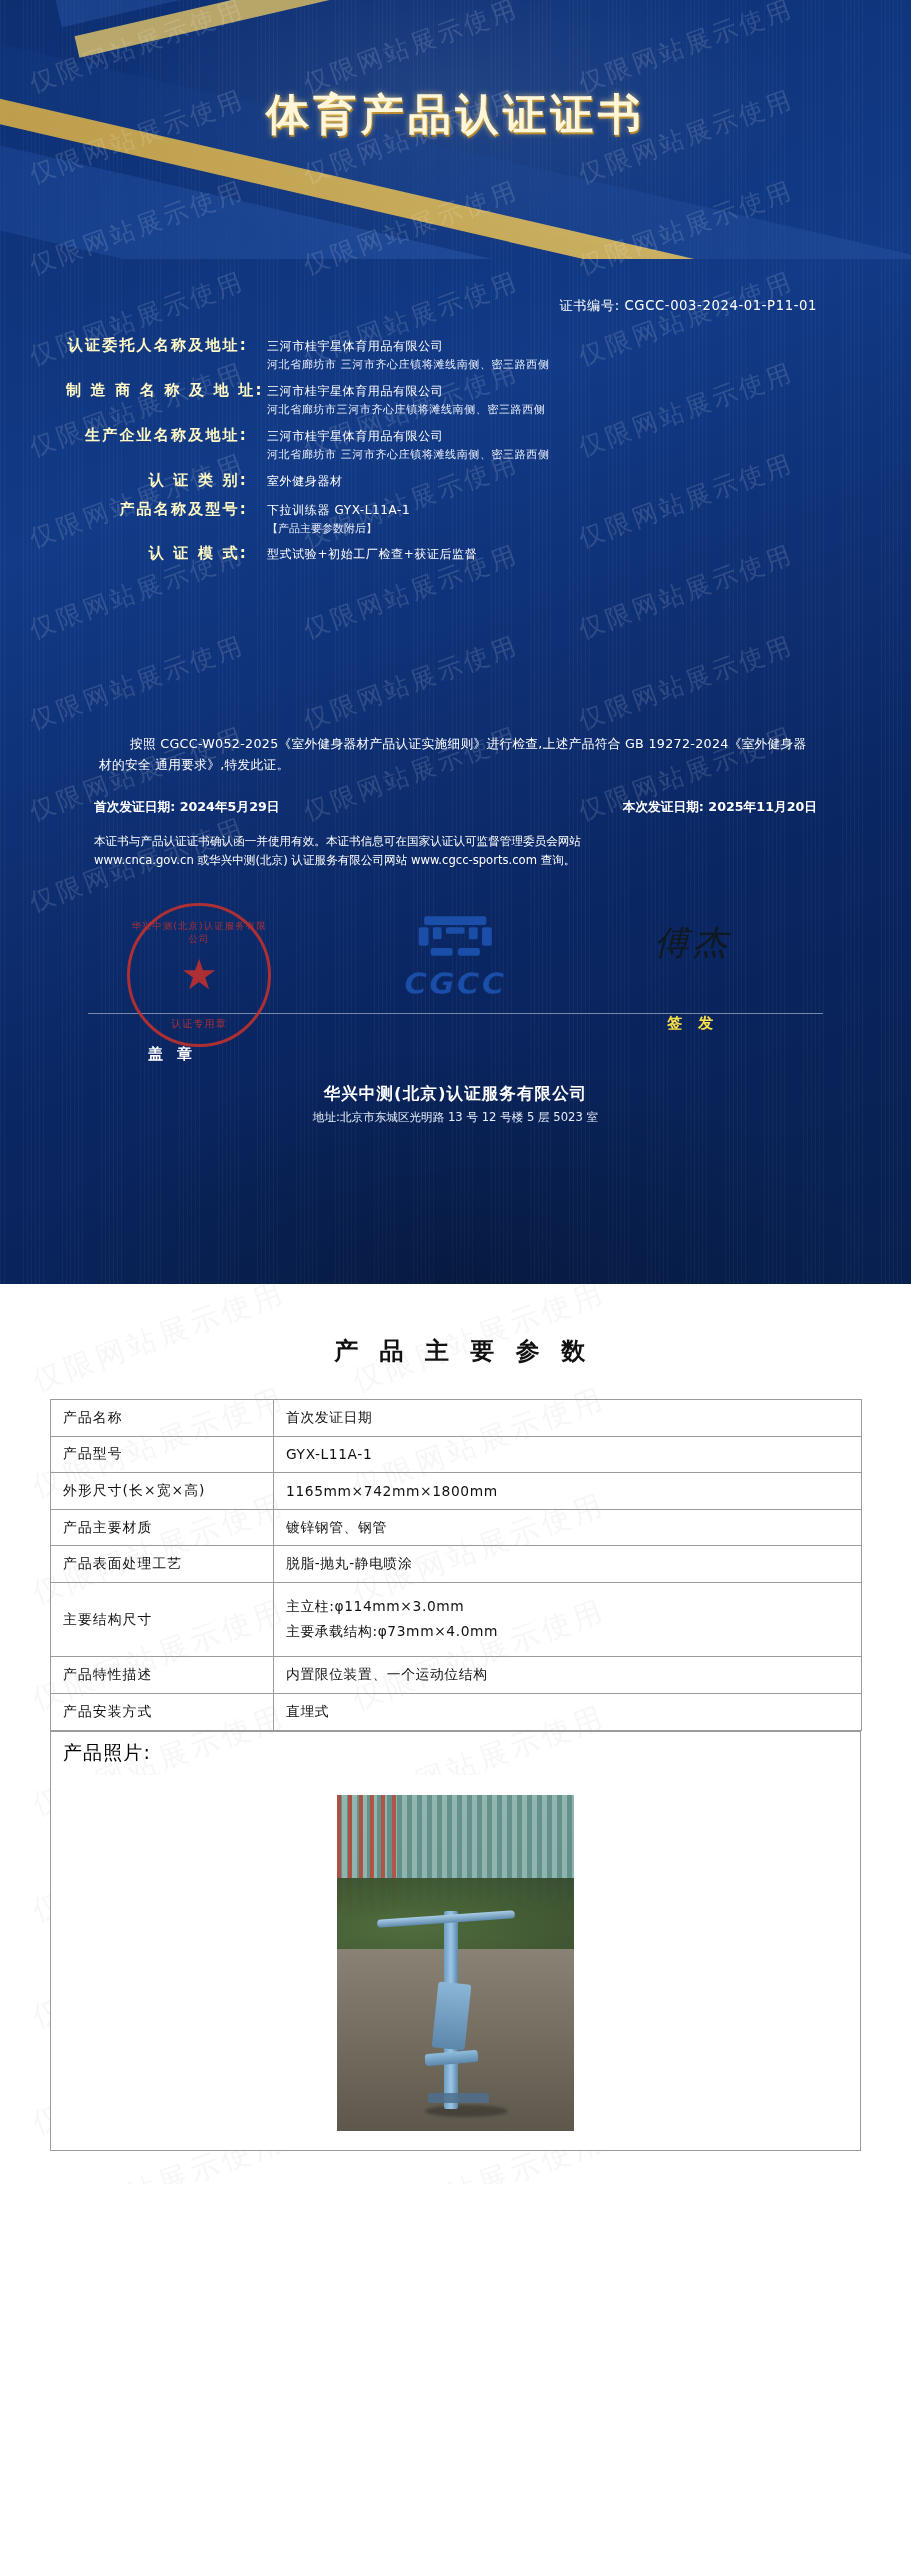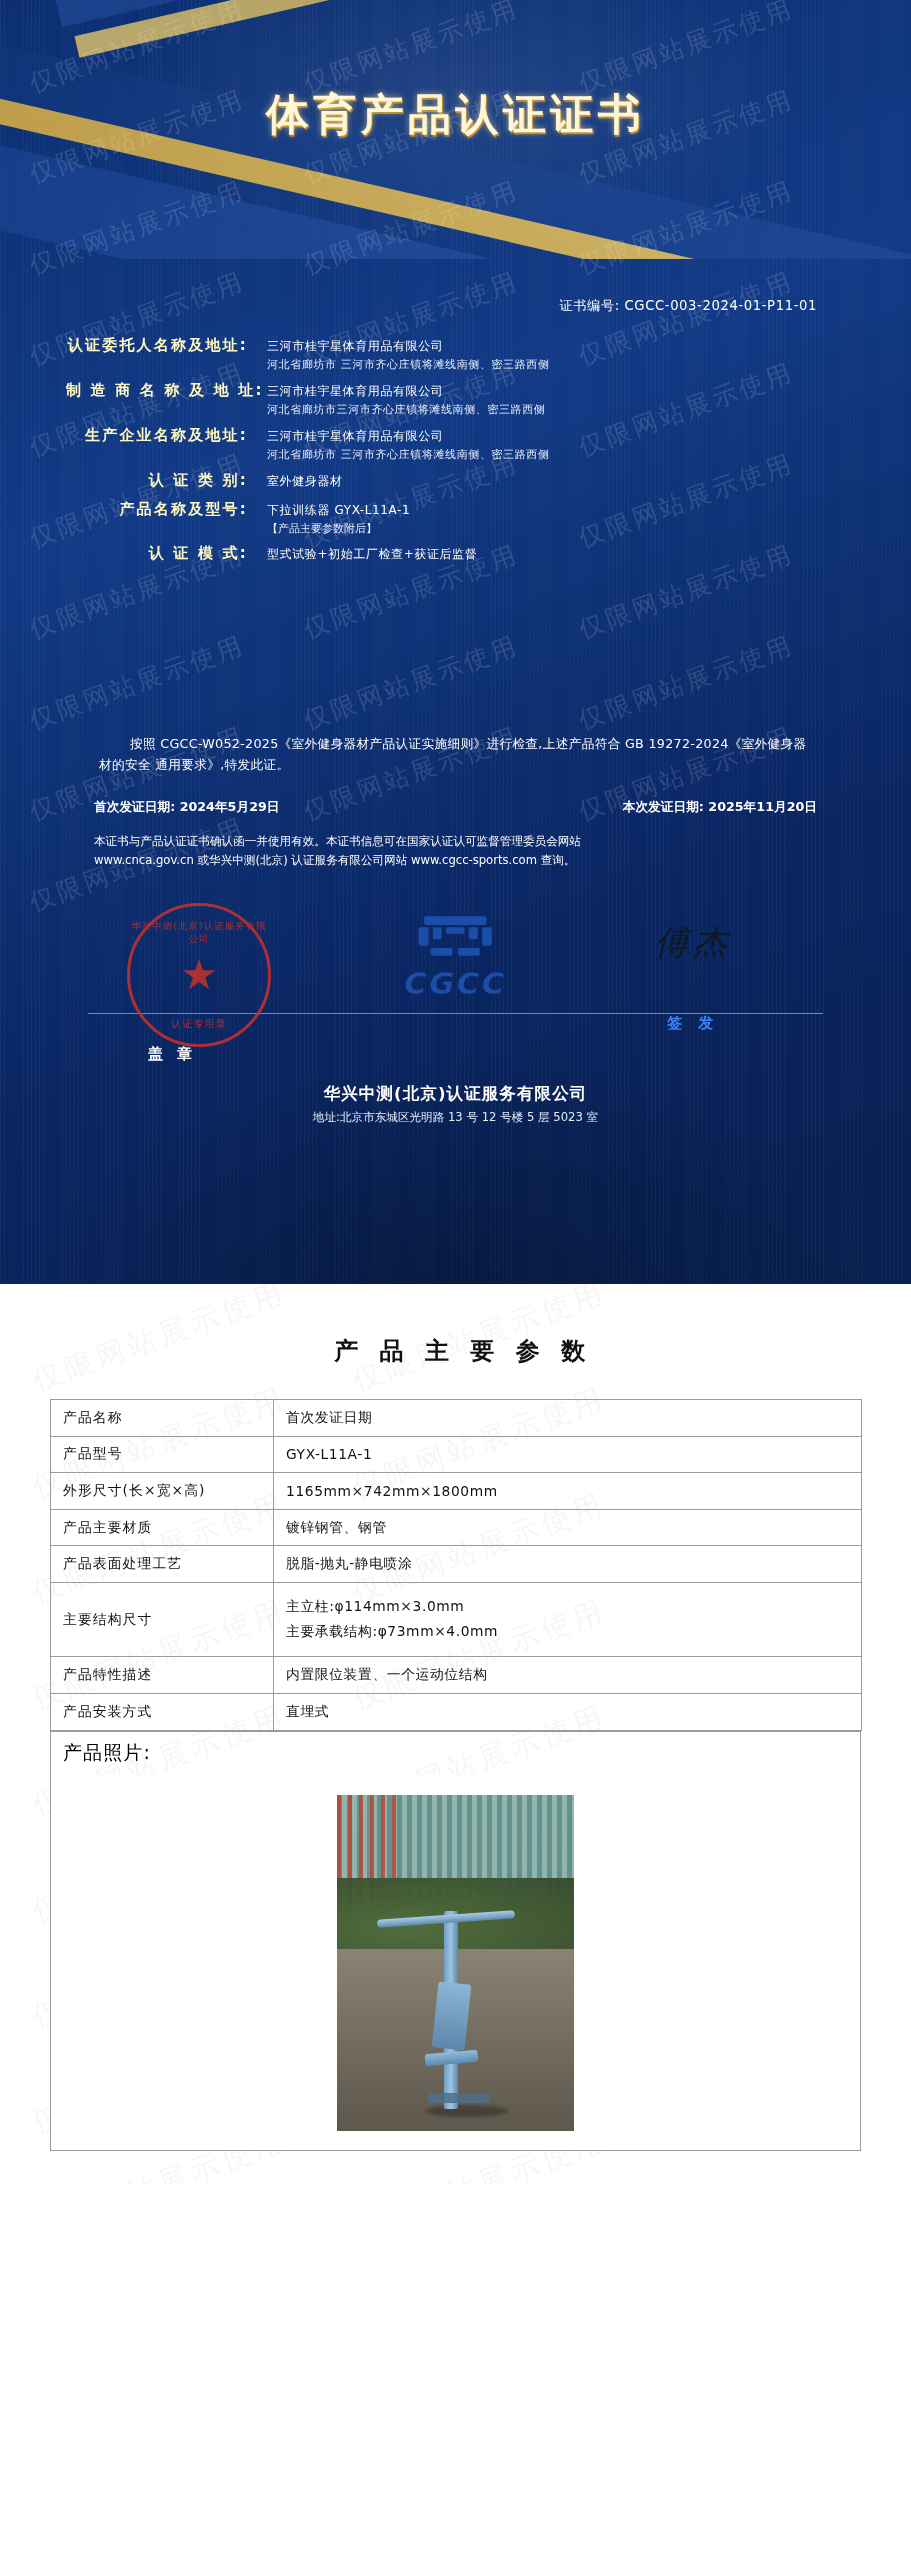--- a/index.html
+++ b/index.html
@@ -257,21 +257,21 @@
   }
   .sign-script {
     font-family: "DejaVu Serif", serif;
     font-style: italic;
     font-size: 34px;
     color: #101820;
     letter-spacing: 4.4px;
   }
   .sign-label {
     margin-top: 48px;
-    color: #3b82f6;
+    color: #fde047;
     font-family: "DejaVu Sans", sans-serif;
     font-weight: bold;
     font-size: 15px;
     letter-spacing: 5.5px;
   }
   .sig-line {
     position: absolute;
     top: 110px;
     left: 88px;
     right: 88px;

